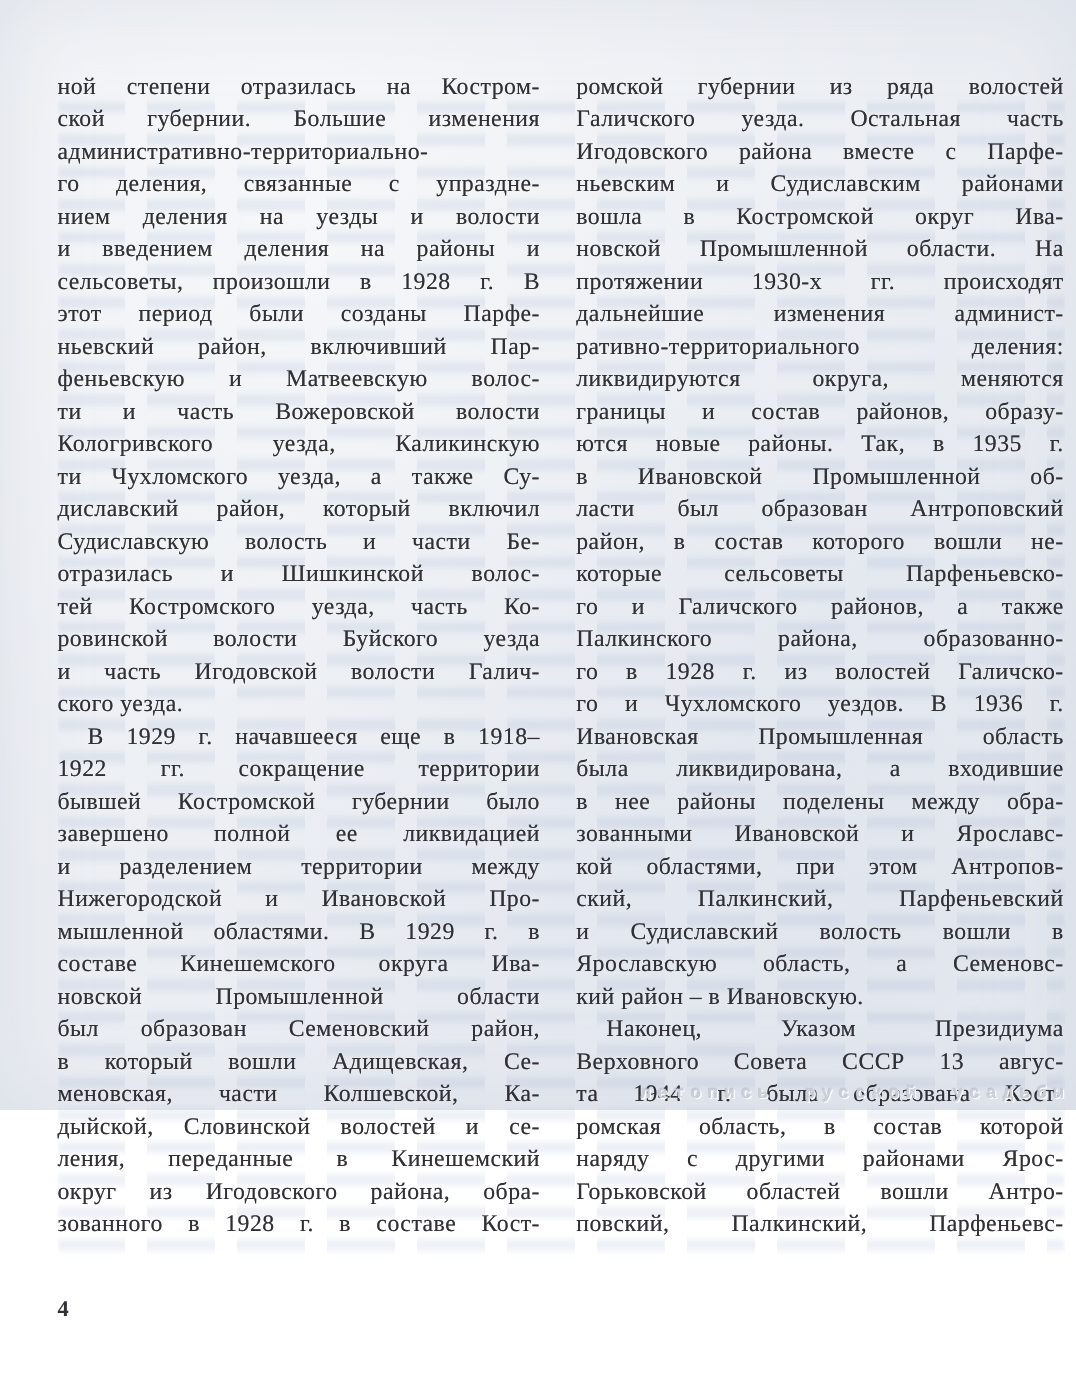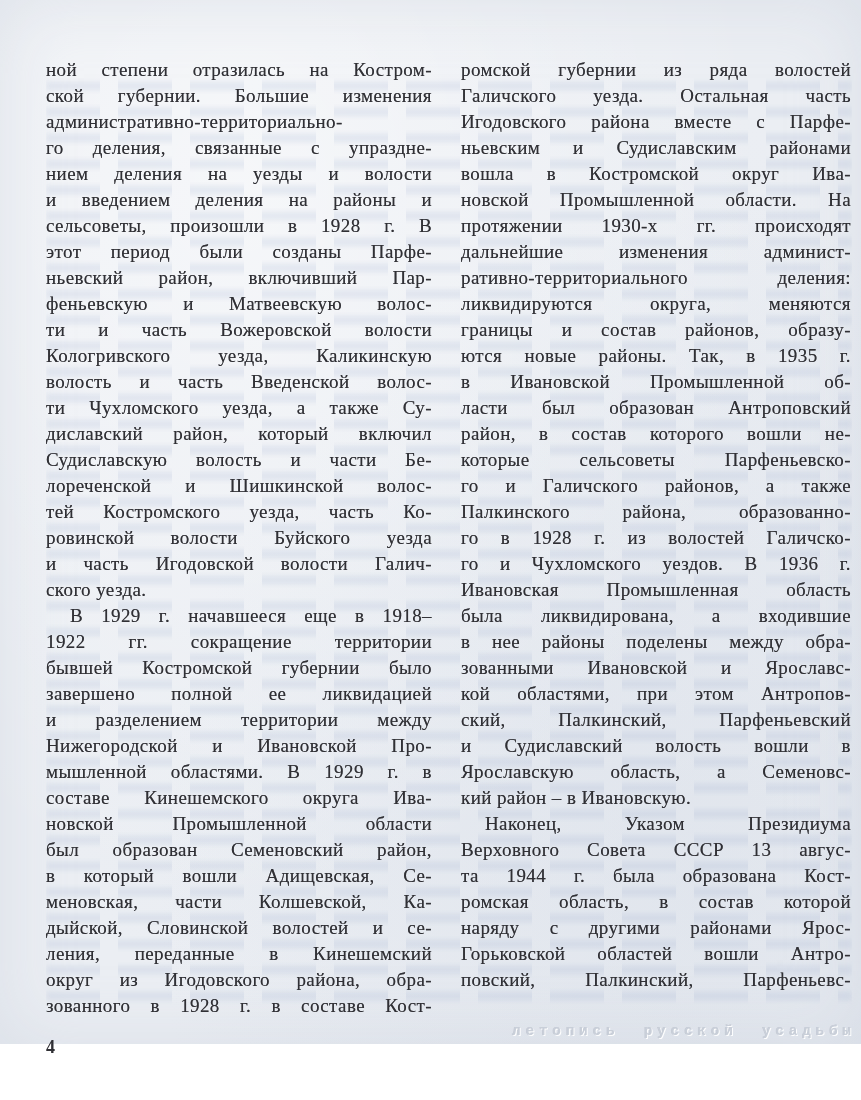--- a/index.html
+++ b/index.html
@@ -8,21 +8,21 @@
   }
   body {
     width: 861px;
     height: 1100px;
     overflow: hidden;
     font-family: "Liberation Serif", "DejaVu Serif", serif;
   }
   .page {
     position: relative;
     width: 861px;
-    height: 1044px;
+    height: 888px;
     background-color: var(--paper, #ebeef3);
     background-image:
       radial-gradient(ellipse at 28% 18%, rgba(255,255,255,0.55), rgba(255,255,255,0) 60%),
       radial-gradient(ellipse at 82% 85%, rgba(203,211,224,0.30), rgba(203,211,224,0) 55%),
       radial-gradient(ellipse at 55% 55%, rgba(221,227,236,0.25), rgba(221,227,236,0) 70%);
     box-shadow: inset 0 0 70px rgba(188,197,213,0.35);
   }
   
   .ghost {
     position: absolute;
@@ -99,25 +99,24 @@
         <div class="line">административно-территориально-</div>
         <div class="line">го деления, связанные с упраздне-</div>
         <div class="line">нием деления на уезды и волости</div>
         <div class="line">и введением деления на районы и</div>
         <div class="line">сельсоветы, произошли в 1928 г. В</div>
         <div class="line">этот период были созданы Парфе-</div>
         <div class="line">ньевский район, включивший Пар-</div>
         <div class="line">феньевскую и Матвеевскую волос-</div>
         <div class="line">ти и часть Вожеровской волости</div>
         <div class="line">Кологривского уезда, Каликинскую</div>
-        <div class="line">волость и часть Введенской волос-</div>
         <div class="line">ти Чухломского уезда, а также Су-</div>
         <div class="line">диславский район, который включил</div>
         <div class="line">Судиславскую волость и части Бе-</div>
-        <div class="line">лореченской и Шишкинской волос-</div>
+        <div class="line">отразилась и Шишкинской волос-</div>
         <div class="line">тей Костромского уезда, часть Ко-</div>
         <div class="line">ровинской волости Буйского уезда</div>
         <div class="line">и часть Игодовской волости Галич-</div>
         <div class="line end">ского уезда.</div>
       </div>
       <div class="paragraph">
         <div class="line indent">В 1929 г. начавшееся еще в 1918–</div>
         <div class="line">1922 гг. сокращение территории</div>
         <div class="line">бывшей Костромской губернии было</div>
         <div class="line">завершено полной ее ликвидацией</div>

